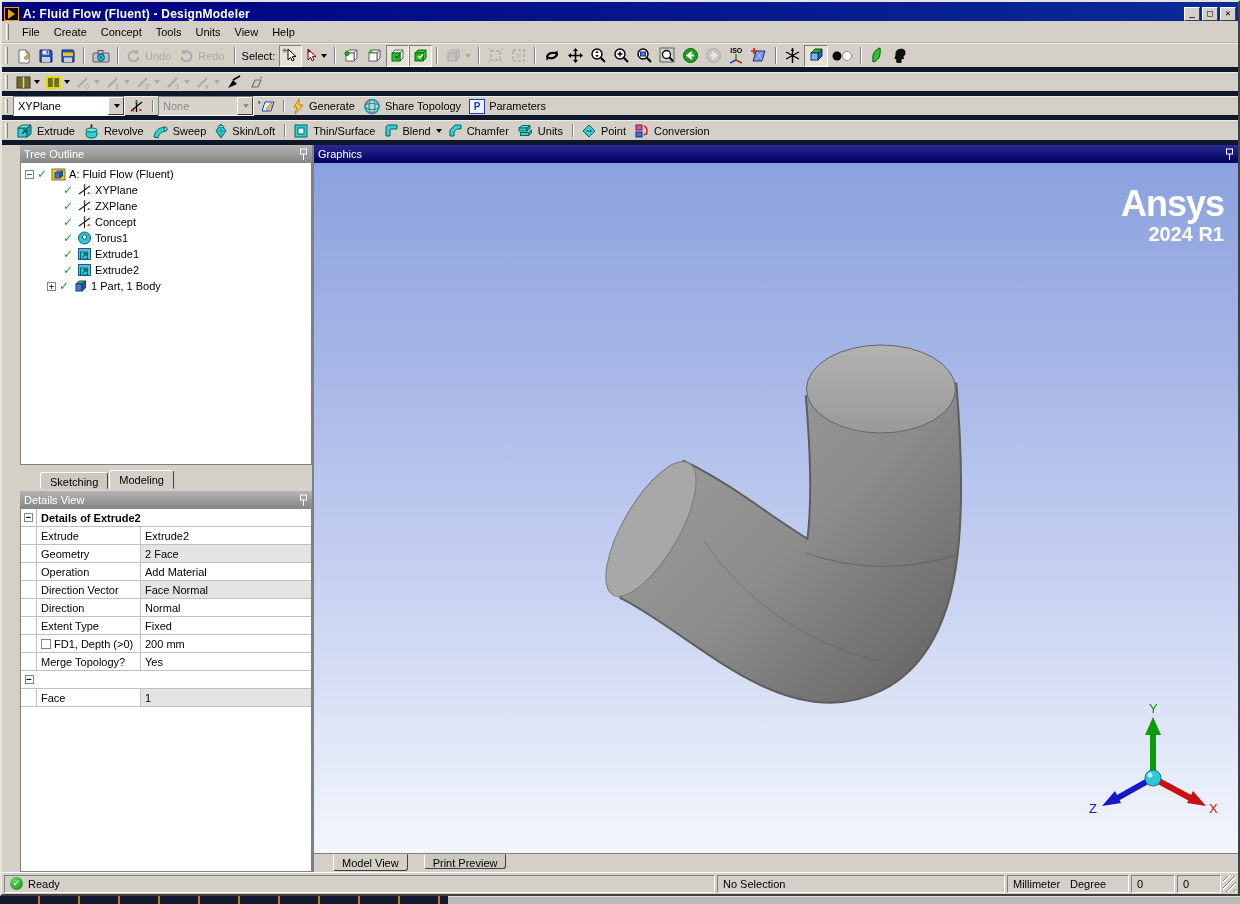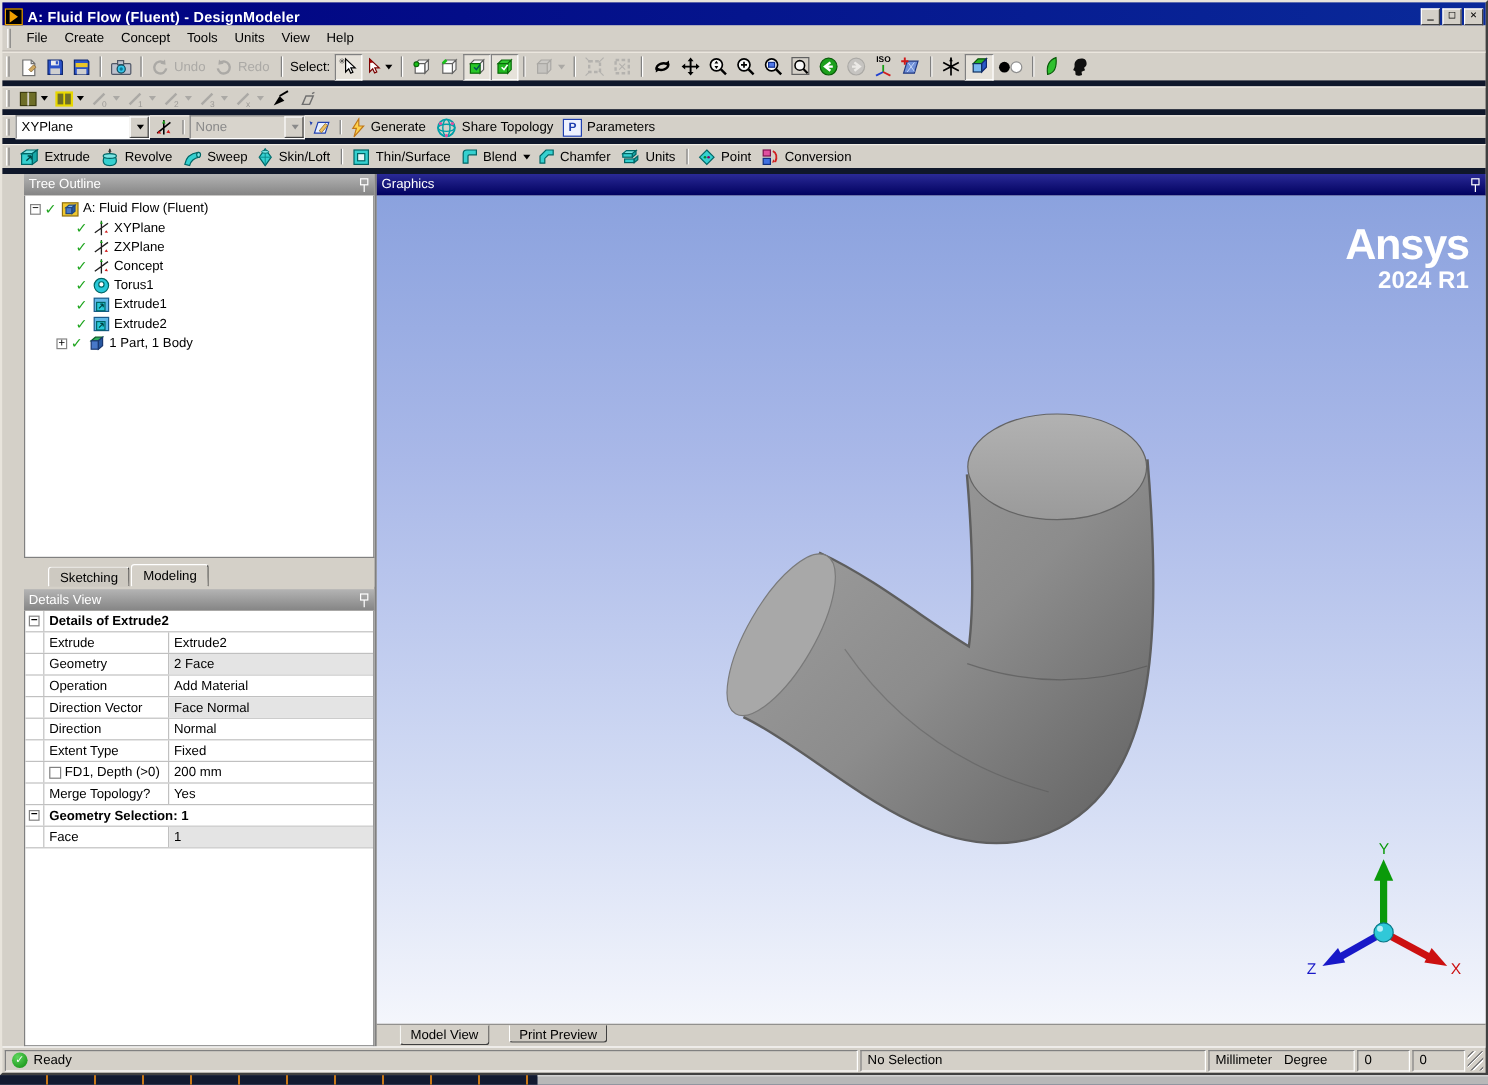--- a/index.html
+++ b/index.html
@@ -715,21 +715,20 @@
           </div>
         <div class="drow">
             <div class="gut"></div>
             <div>Merge Topology?</div>
             <div class="dval">Yes</div>
           </div>
         <div class="drow hdr">
           <div class="gut">
               <span class="expander">−</span>
             </div>
-          <div class="htext">Geometry Selection: 1</div>
         </div>
         <div class="drow">
             <div class="gut"></div>
             <div>Face</div>
             <div class="dval shade">1</div>
           </div>
       </div>
     </div>
 
     <div class="gcol">

